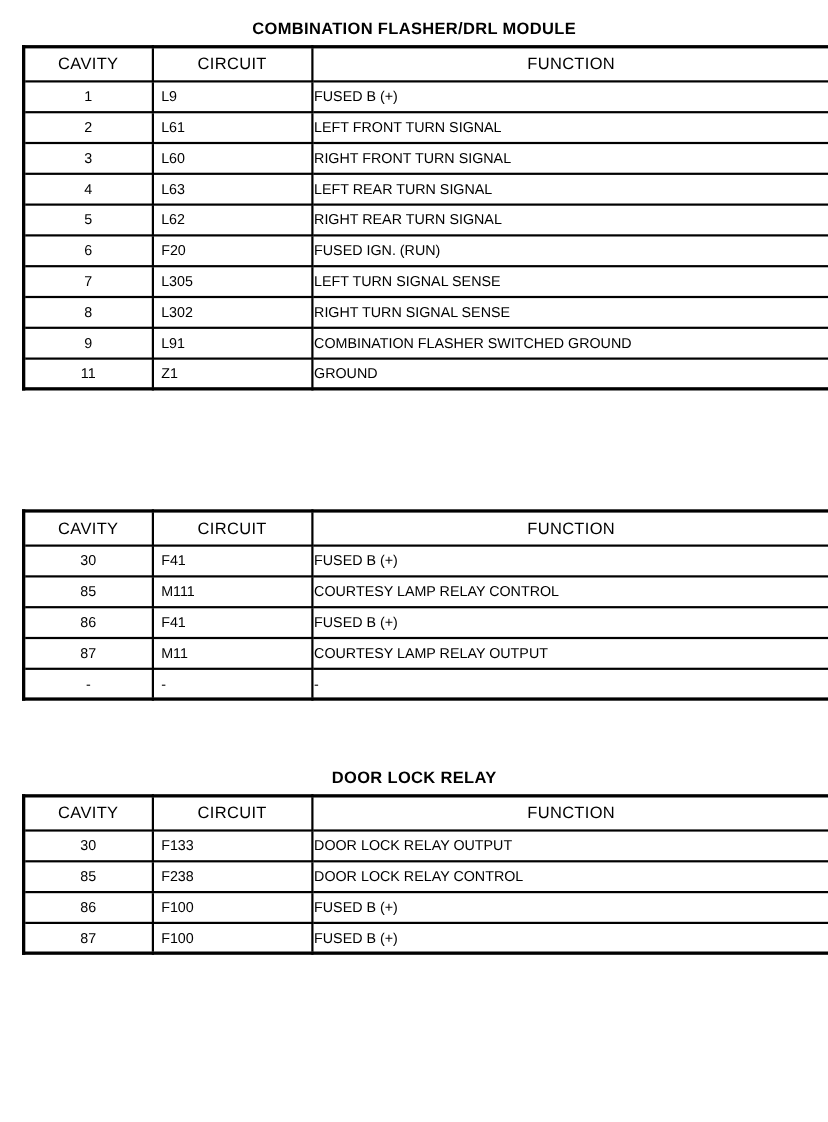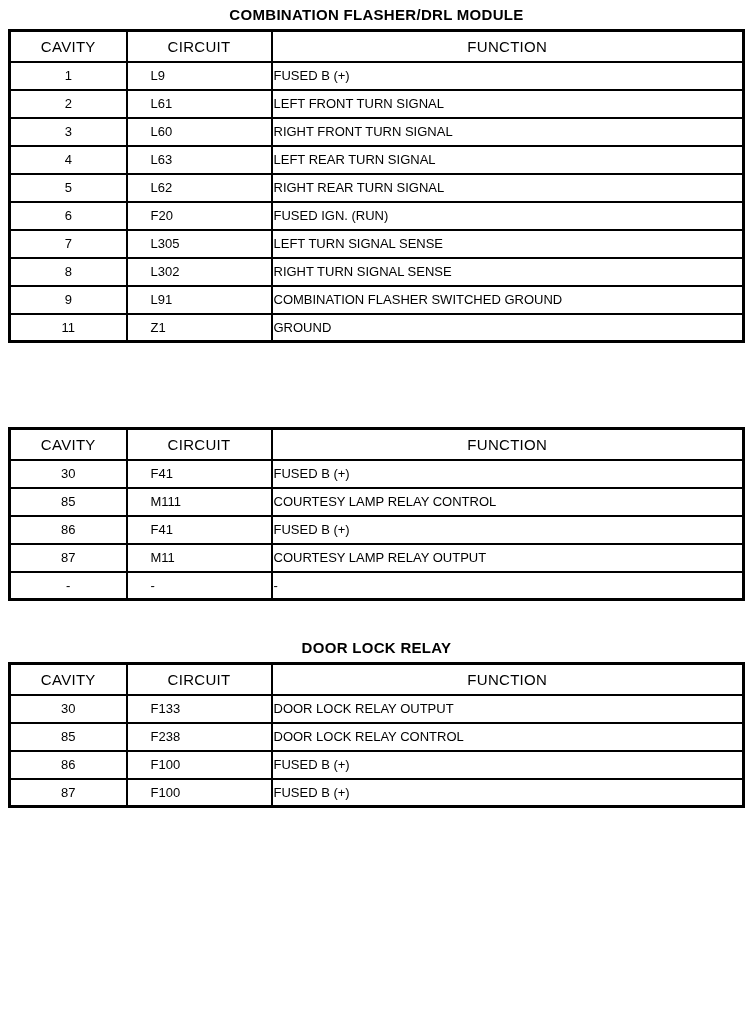--- a/index.html
+++ b/index.html
@@ -13,21 +13,21 @@
     -webkit-font-smoothing: antialiased;
   }
   .page {
     width: 753px;
     min-height: 1020px;
     box-sizing: border-box;
     padding: 6px 8px 10px 8px;
     background: #ffffff;
   }
   .table-section {
-    margin: 0;
+    margin: 12px;
   }
   .tbl-title {
     text-align: center;
     font-weight: bold;
     font-size: 15px;
     letter-spacing: 0.3px;
     margin: 0 0 6px 0;
   }
   table.wire-table {
     width: 737px;
@@ -48,21 +48,21 @@
     font-weight: normal;
     text-align: center;
     letter-spacing: 0.3px;
   }
   table.wire-table td {
     height: 28px;
     font-size: 13px;
     font-weight: normal;
   }
   td.cavity { text-align: center; }
-  td.circuit { padding-left: 23px; text-align: left; }
+  td.circuit { padding-left: 7px; text-align: left; }
   td.function { text-align: left; }
 
   
   .gap-large { height: 84px; }
   .gap-medium { height: 38px; }
 </style>
 </head>
 <body>
 
 <div class="page">

